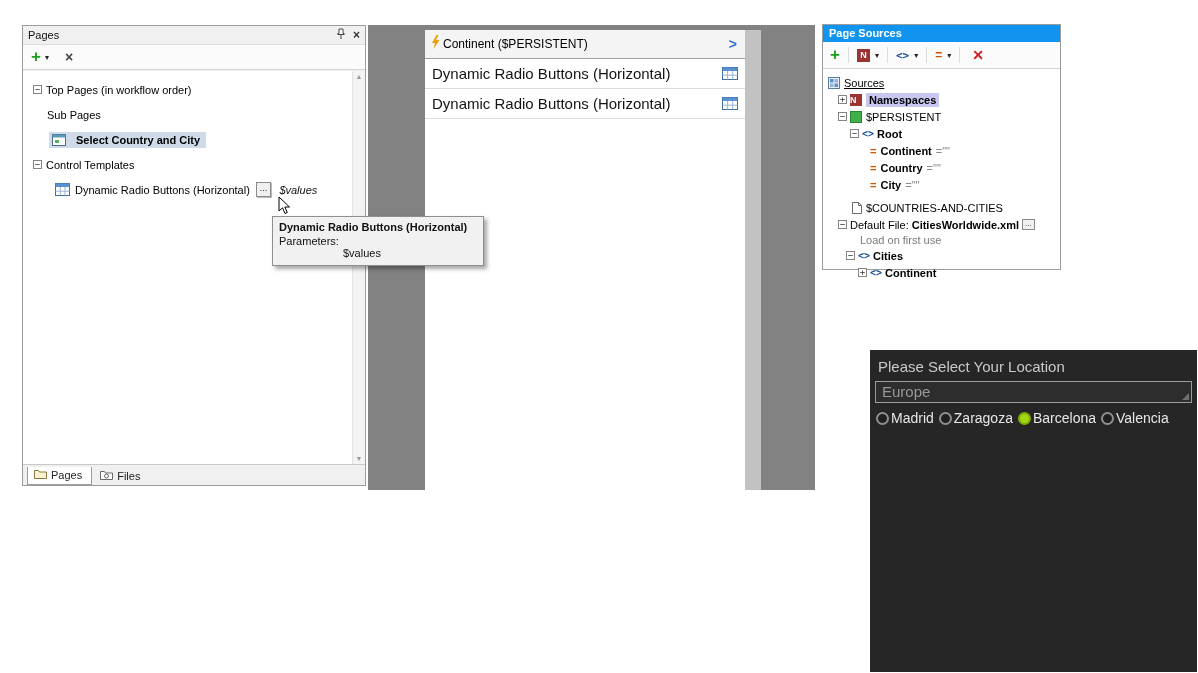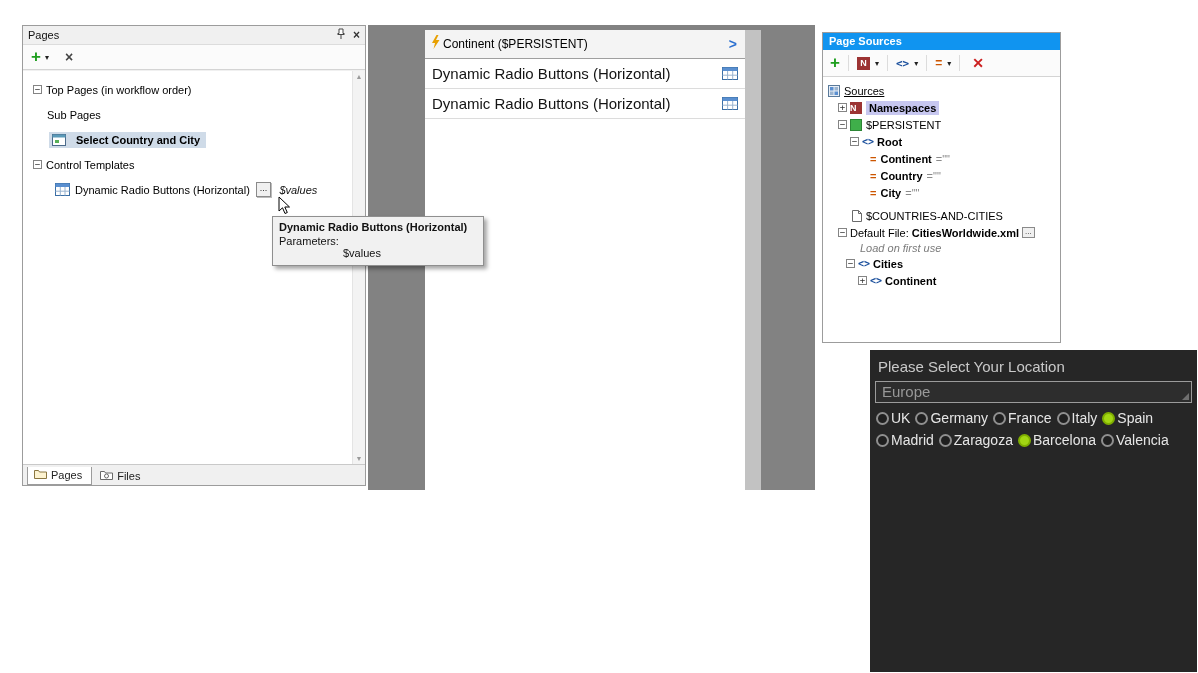--- a/index.html
+++ b/index.html
@@ -40,39 +40,39 @@
   .design-area { position:absolute; left:368px; top:25px; width:447px; height:465px; background:#828282; }
   .design-page { position:absolute; left:57px; top:5px; width:320px; height:460px; background:#fff; }
   .design-scrollstrip { position:absolute; left:377px; top:5px; width:16px; height:460px; background:#c2c2c2; }
   .combo-row { height:29px; display:flex; align-items:center; padding:0 8px 0 6px; background:#f4f4f4; border-bottom:1px solid #9f9f9f; }
   .combo-label { color:#000000; font-size:12px; margin-left:3px; }
   .combo-chevron { margin-left:auto; color:#2a6fd0; font-weight:bold; font-size:14px; }
   .ctrl-row { height:30px; display:flex; align-items:center; padding:0 7px; border-bottom:1px solid #dcdcdc; font-size:15px; color:#141414; }
   .ctrl-row .row-icon { margin-left:auto; display:inline-flex; }
 
   
-  .sources-panel { position:absolute; left:822px; top:32px; width:239px; height:311px; border:1px solid #9c9c9c; background:#fff; }
+  .sources-panel { position:absolute; left:822px; top:24px; width:239px; height:246px; border:1px solid #9c9c9c; background:#fff; }
   .s-titlebar { height:17px; background:#1094f0; color:#fff; font-size:11px; font-weight:bold; padding:2px 6px; }
   .s-toolbar { height:27px; background:#fbfbfb; border-bottom:1px solid #d4d4d4; display:flex; align-items:center; padding:0 7px; gap:5px; }
   .sep { width:1px; height:16px; background:#dcdcdc; margin:0 3px; }
   .ns-ic { display:inline-block; width:13px; height:13px; background:#9c3333; color:#fff; font-size:9px; font-weight:bold; text-align:center; line-height:13px; }
   .elem-blue { color:#1a4f9c; font-weight:bold; font-size:11px; font-family:"DejaVu Sans Mono", monospace; }
   .eq-orange { color:#cc5500; font-weight:bold; font-size:12px; }
   .s-del { color:#cc1f1f; font-size:14px; font-weight:bold; margin-left:4px; }
   .s-tree { padding:5px 3px; font-size:11px; }
   .srow { display:flex; align-items:center; height:17px; white-space:nowrap; }
   .srow .exp { margin-right:3px; }
   .ic-gap { margin-right:4px; display:inline-flex; flex:0 0 auto; }
   .g-ic { display:inline-block; width:12px; height:12px; background:#3faf4a; border:1px solid #2c8535; }
   .elem-ic { color:#1a4f9c; font-weight:bold; font-size:10px; margin-right:3px; font-family:"DejaVu Sans Mono", monospace; }
   .attr-ic { color:#cc5500; font-weight:bold; font-size:11px; margin-right:4px; }
   .bold { font-weight:bold; }
   .attr-val { color:#8a8a8a; margin-left:4px; }
   .hl-ns { background:#c7c7f0; padding:1px 3px; font-weight:bold; }
-  .muted-italic { font-style:italic; color:#7a7a7a;text-align:right; }
+  .muted-italic { color:#7a7a7a;text-align:right; }
   .mini-ellipsis { display:inline-block; border:1px solid #8a8a8a; background:#f0f0f0; font-size:8px; line-height:7px; padding:0 2px 2px; margin-left:3px; color:#222; }
 
   
   .preview { position:absolute; left:870px; top:350px; width:327px; height:322px; background:#262626; z-index:30; }
   .pv-title { color:#c9c9c9; font-size:15px; padding:8px 8px 3px; }
   .pv-combo { position:relative; margin:3px 5px 4px; height:22px; border:1px solid #9b9b9b; background:#2d2d2d; color:#989898; font-size:15px; line-height:20px; padding:0 20px 0 6px; }
   .pv-combo-arrow { position:absolute; right:2px; bottom:2px; width:0; height:0; border-left:7px solid transparent; border-bottom:7px solid #6f6f6f; }
   .radio-row { display:flex; align-items:center; padding:3px 6px; gap:5px; color:#e6e6e6; font-size:14px; }
   .ritem { display:inline-flex; align-items:center; gap:2px; }
   .radio { width:13px; height:13px; border-radius:50%; border:2px solid #8f8f8f; background:#1f1f1f; flex:0 0 auto; }
@@ -298,42 +298,20 @@
         <span class="bold">Continent</span>
       </div>
     </div>
   </section>
 
   <section class="preview">
     <div class="pv-title">Please Select Your Location</div>
     <div class="pv-combo">
       <span>Europe</span>
       <span class="pv-combo-arrow"></span>
-    </div>
-    <div class="radio-row">
-      <span class="ritem">
-          <span class="radio"></span>
-          <span>UK</span>
-        </span>
-      <span class="ritem">
-          <span class="radio"></span>
-          <span>Germany</span>
-        </span>
-      <span class="ritem">
-          <span class="radio"></span>
-          <span>France</span>
-        </span>
-      <span class="ritem">
-          <span class="radio"></span>
-          <span>Italy</span>
-        </span>
-      <span class="ritem">
-          <span class="radio selected"></span>
-          <span>Spain</span>
-        </span>
     </div>
     <div class="radio-row">
       <span class="ritem">
           <span class="radio"></span>
           <span>Madrid</span>
         </span>
       <span class="ritem">
           <span class="radio"></span>
           <span>Zaragoza</span>
         </span>

